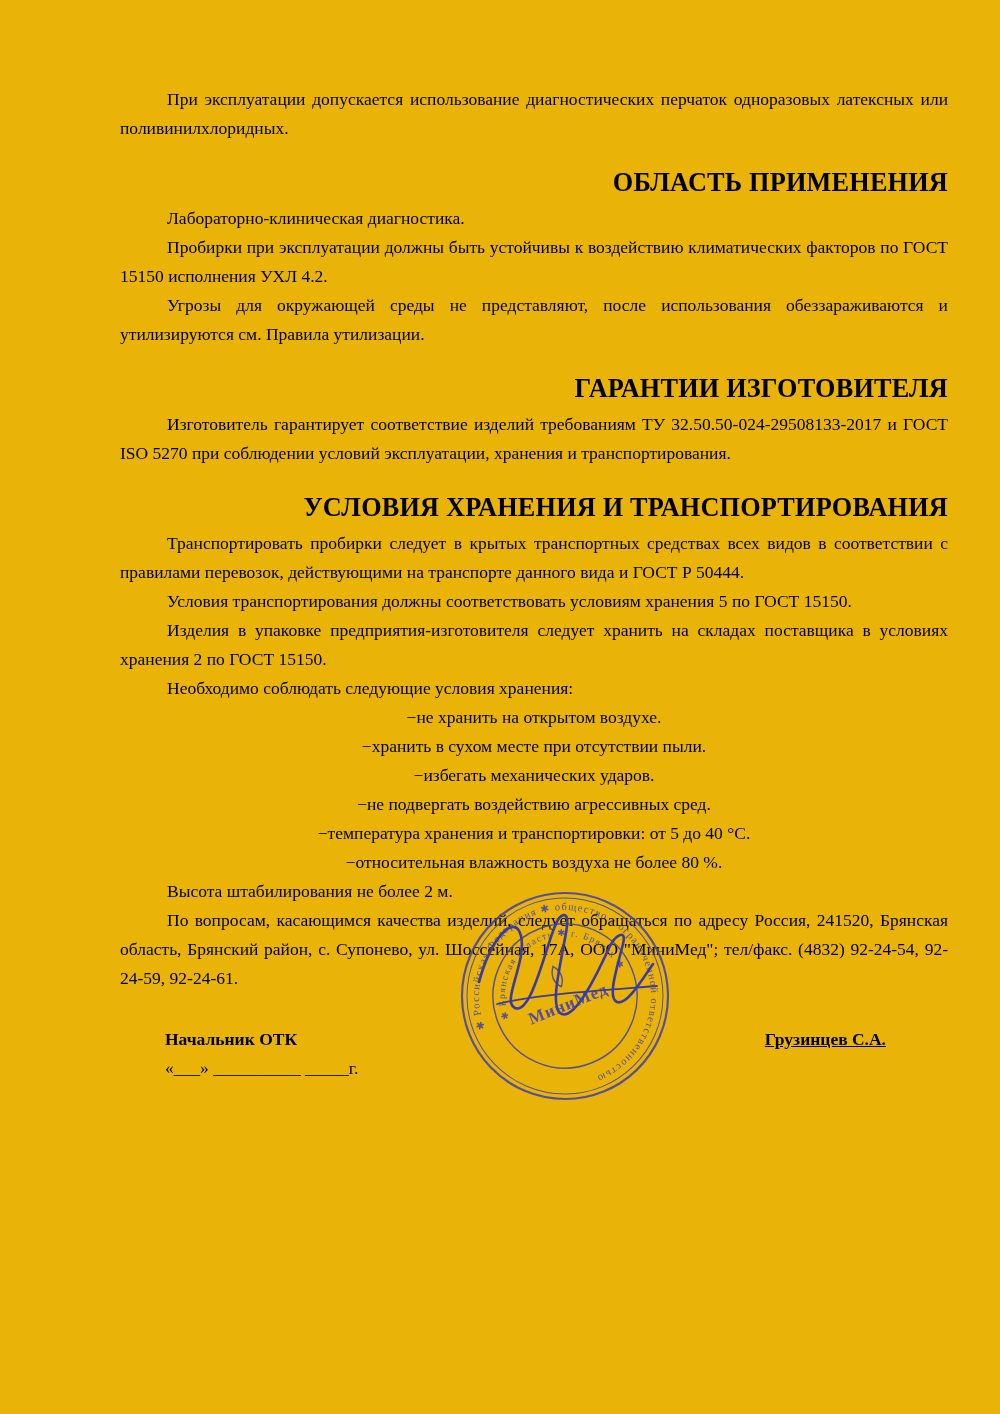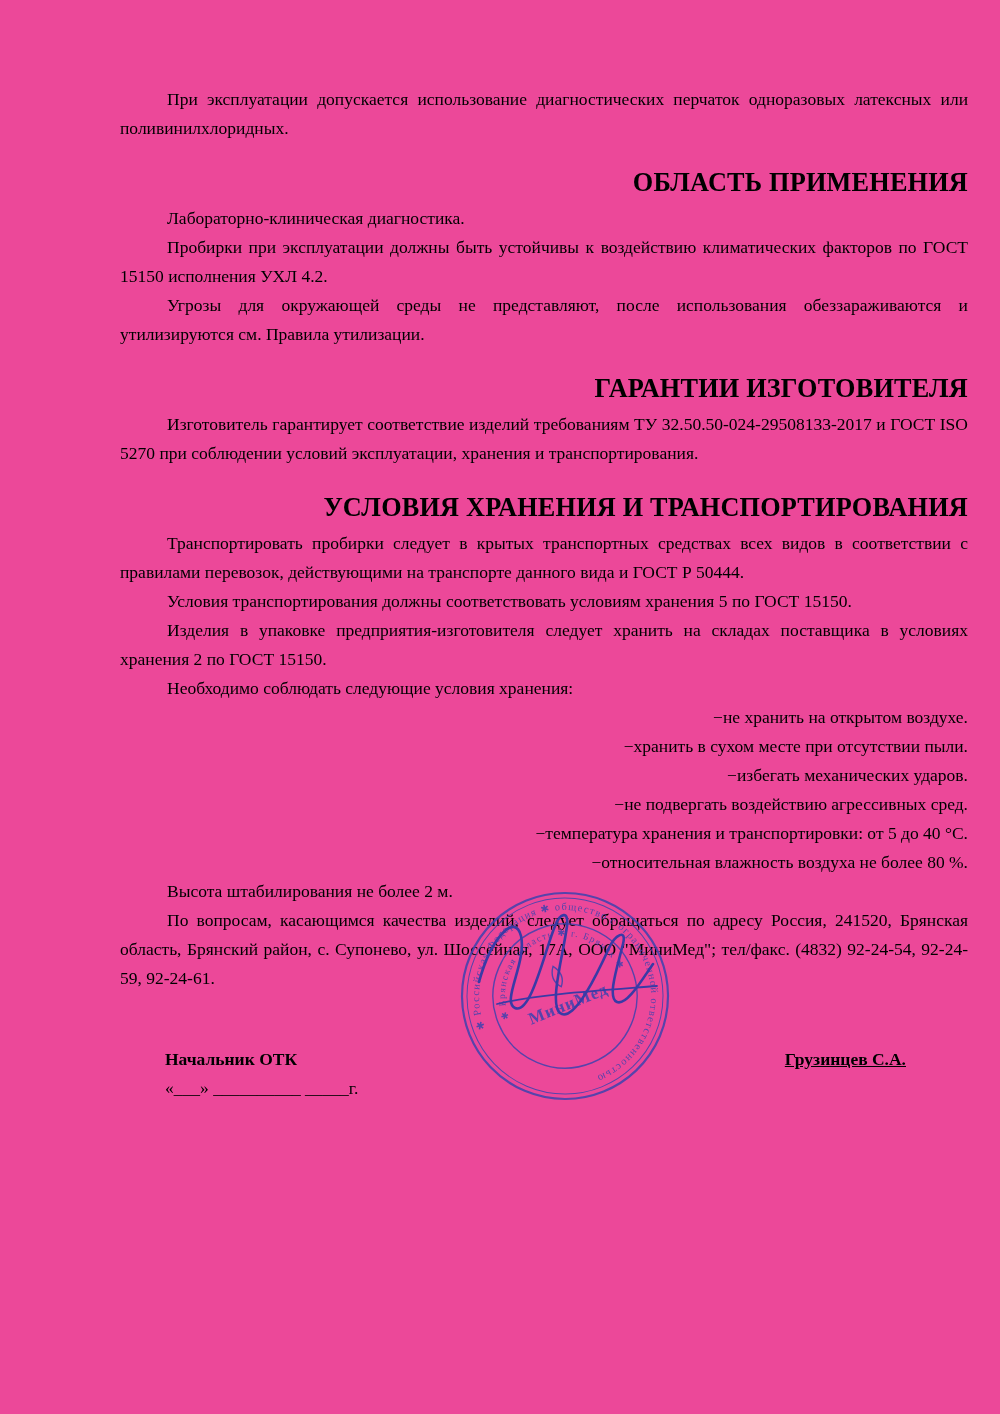--- a/index.html
+++ b/index.html
@@ -1,40 +1,40 @@
 <!DOCTYPE html>
 <html><head>
 <meta charset="utf-8">
 <style>
   * { margin: 0; padding: 0; box-sizing: border-box; }
   html, body { background: #ffffff; }
   .page {
     position: relative;
     width: 1000px;
     height: 1414px;
-    background: #ec4899;
+    background: #eab308;
     color: #000000;
     font-family: "Liberation Serif", "DejaVu Serif", serif;
     font-size: 17.5px;
     line-height: 29px;
-    padding: 85px 32px 0 120px;
+    padding: 85px 52px 0 120px;
     overflow: hidden;
   }
   .para { text-align: justify; }
   .indent { text-indent: 47px; }
   .heading {
     font-weight: bold;
     text-align: right;
     margin-top: 25px;
     margin-bottom: 7px;
     letter-spacing: 0.2px;
   }
-  .rules p { text-align: right; }
+  .rules p { text-align: center; }
   .sign-row {
-    margin-top: 52px;
+    margin-top: 32px;
     display: flex;
     justify-content: space-between;
     align-items: flex-start;
   }
   .sign-left { margin-left: 45px; }
   .sign-left .title { font-weight: bold; }
   .sign-right { font-weight: bold; margin-right: 62px; text-decoration: underline; }
   .stamp-wrap {
     position: absolute;
     left: 447px;

